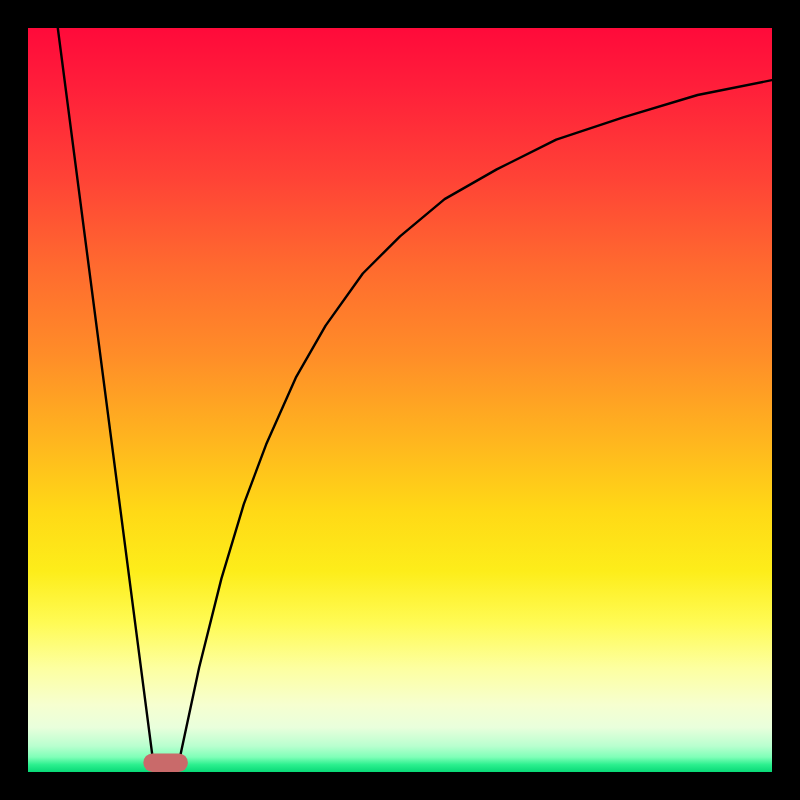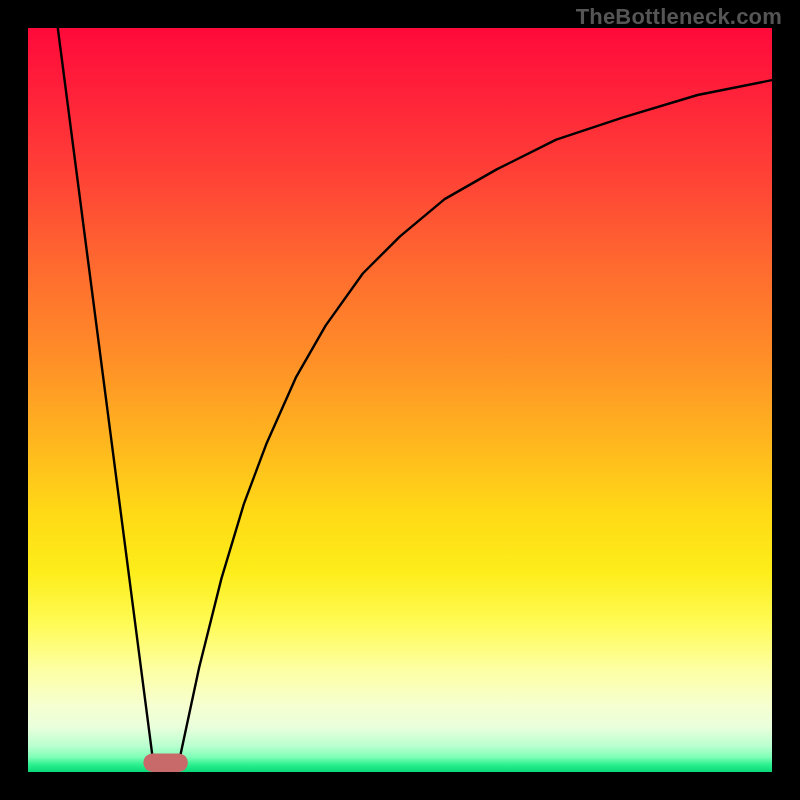--- a/index.html
+++ b/index.html
@@ -78,21 +78,20 @@
   }
   .marker {
     fill: #c96a6a;
     stroke: none;
   }
 </style>
 </head>
 <body>
 
 <div class="frame">
-  <div class="watermark">TheBottleneck.com</div>
 
   <div class="plot">
     <div class="gradient"></div>
     <svg class="curves" viewBox="0 0 744 744" preserveAspectRatio="none">
       <path id="left-path" class="curve-path" d="M29.8 0.0 L126.5 744.0"></path>
       <path id="right-path" class="curve-path" d="M148.8 744.0 L171.1 639.8 L193.4 550.6 L215.8 476.2 L238.1 416.6 L267.8 349.7 L297.6 297.6 L334.8 245.5 L372.0 208.3 L416.6 171.1 L468.7 141.4 L528.2 111.6 L595.2 89.3 L669.6 67.0 L744.0 52.1"></path>
       <rect id="marker-rect" class="marker" x="115.3" y="725.4" width="44.6" height="18.6" rx="9.3" ry="9.3" fill="#c96a6a"></rect>
     </svg>
   </div>
 </div>

